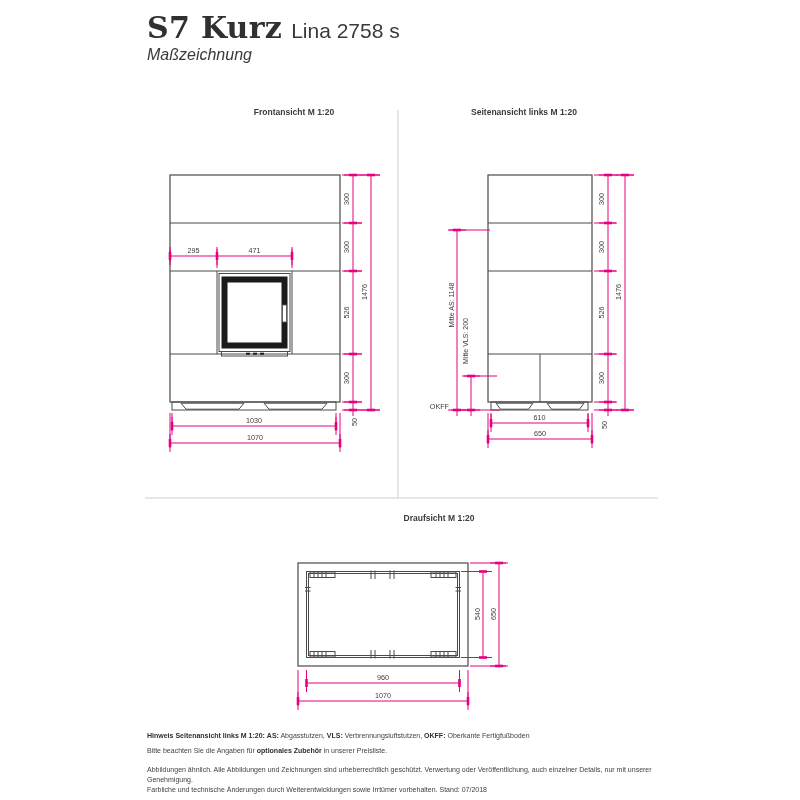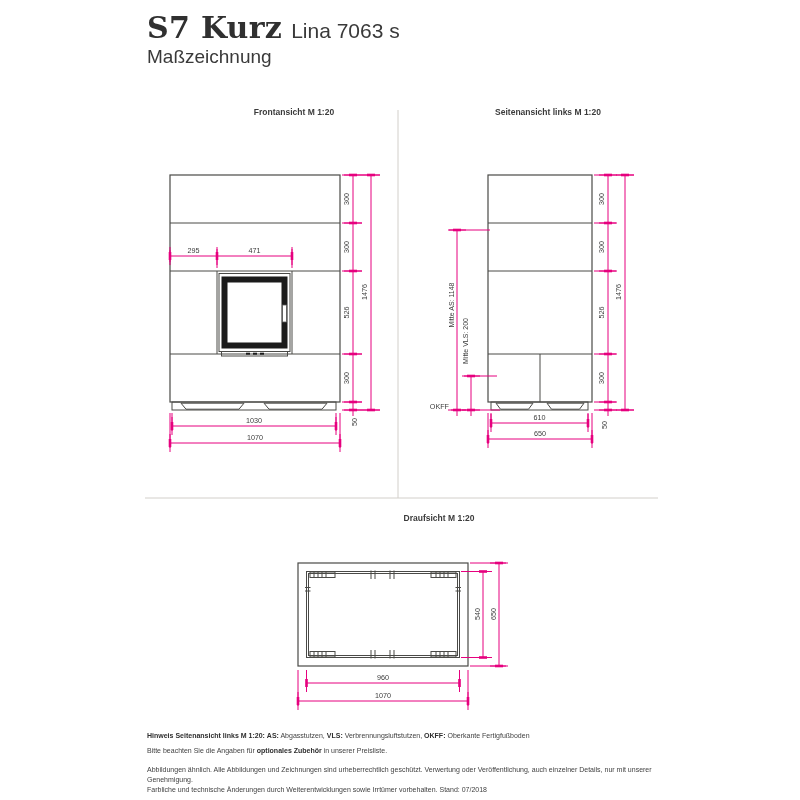--- a/index.html
+++ b/index.html
@@ -3,21 +3,21 @@
 <meta charset="utf-8">
 <style>
   html,body{margin:0;padding:0;background:#fff;}
   #page{position:relative;width:800px;height:800px;background:#ffffff;overflow:hidden;
         font-family:"Liberation Sans",sans-serif;}
   
   #title-block{position:absolute;left:147px;top:13px;}
   .title-row{display:flex;align-items:baseline;gap:9px;}
   .product{font-family:"DejaVu Serif",serif;font-weight:bold;font-size:30px;color:#303030;letter-spacing:.3px;line-height:1;}
   .variant{font-family:"Liberation Sans",sans-serif;font-size:21px;color:#3a3a3a;line-height:1;}
-  .doctype{font-family:"Liberation Sans",sans-serif;font-size:19px;color:#3a3a3a;margin-top:4px;line-height:1;}
+  .doctype{font-family:"Liberation Sans",sans-serif;font-size:16px;color:#3a3a3a;margin-top:4px;line-height:1;font-style:italic;}
   
   .view-label{position:absolute;transform:translateX(-50%);font-weight:bold;font-size:8.5px;color:#3b3b3b;white-space:nowrap;padding-left:44px;}
   
   #drawing{position:absolute;left:0;top:0;}
   .d1{stroke:#4a4a47;stroke-width:1;fill:none;}
   .d2{stroke:#4a4a47;stroke-width:1.2;fill:none;}
   .df{fill:#1b1b1b;stroke:none;}
   .m1{stroke:#e6007e;stroke-width:1;fill:none;}
   .mf{fill:#e6007e;stroke:none;}
   .dt{font-family:"Liberation Sans",sans-serif;font-size:7.2px;fill:#3c3c3c;}
@@ -30,27 +30,27 @@
   #footnotes .fpara{margin-top:9px;}
 </style>
 </head>
 <body>
 
 <div id="page">
 
   <div id="title-block">
     <div class="title-row">
       <span class="product">S7 Kurz</span>
-      <span class="variant">Lina 7063 s</span>
+      <span class="variant">Lina 2758 s</span>
     </div>
     <div class="doctype">Maßzeichnung</div>
   </div>
 
   <div class="view-label" style="left:272px;top:107px;">Frontansicht M 1:20</div>
-  <div class="view-label" style="left:526px;top:107px;">Seitenansicht links M 1:20</div>
+  <div class="view-label" style="left:502px;top:107px;">Seitenansicht links M 1:20</div>
   <div class="view-label" style="left:397px;top:513px;margin-left:20px;">Draufsicht M 1:20</div>
 
   <svg id="drawing" width="800" height="800" viewBox="0 0 800 800">
     <defs>
       <g id="tH">
           <line x1="-9" y1="0" x2="9" y2="0" class="m1"></line>
           <rect x="-4" y="-1.3" width="8" height="2.6" class="mf"></rect>
         </g>
       <g id="tV">
           <line x1="0" y1="-9" x2="0" y2="9" class="m1"></line>

